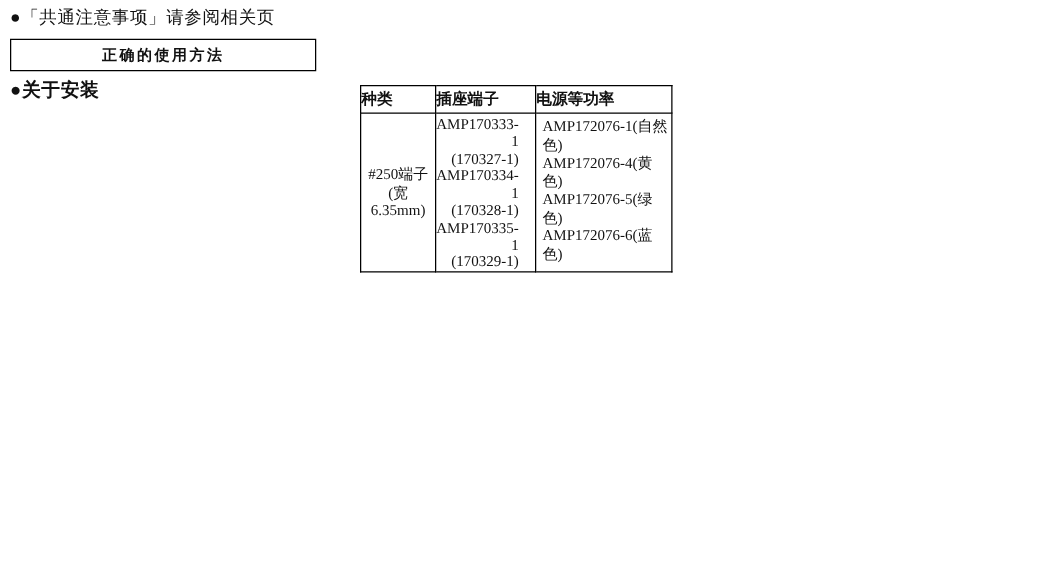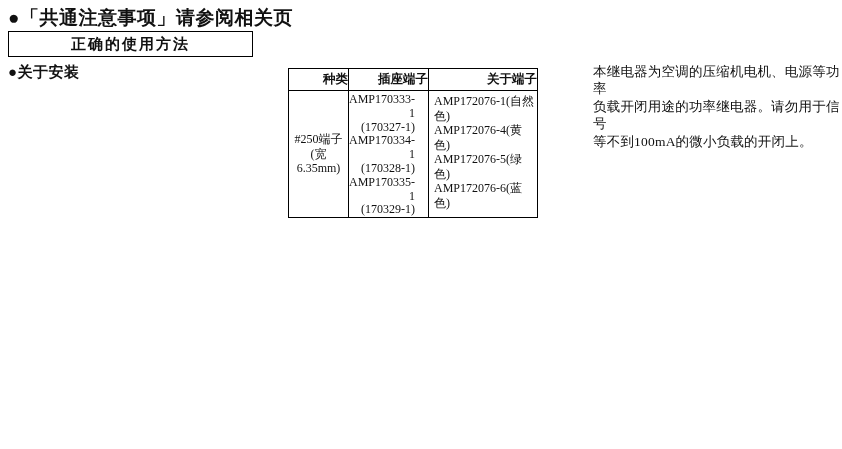--- a/index.html
+++ b/index.html
@@ -7,29 +7,29 @@
   body {
     width: 842px; height: 449px;
     position: relative;
     font-family: "Liberation Serif", "DejaVu Serif", serif;
     color: #111111;
     overflow: hidden;
   }
   .top-note {
     position: absolute; left: 8px; top: 5px;
     font-family: "Liberation Sans", "DejaVu Sans", sans-serif;
-    font-weight: bold; font-size: 19px; letter-spacing: 0.5px;
+    font-weight: normal; font-size: 14px; letter-spacing: 0.5px;
   }
   .title-box {
     position: absolute; left: 8px; top: 31px;
     width: 245px; height: 26px;
     border: 1.5px solid #000000;
     display: flex; align-items: center; justify-content: center;
     font-family: "Liberation Sans", "DejaVu Sans", sans-serif;
-    font-weight: bold; font-size: 15px; letter-spacing: 2px;
+    font-weight: bold; font-size: 12px; letter-spacing: 2px;
   }
   .col { position: absolute; top: 63px; }
   .col-install { left: 8px;   width: 258px; }
   .col-terminal { left: 293px; width: 258px; }
   .col-other   { left: 593px; width: 250px; }
   .sec-heading {
     font-family: Liberation Mono, monospace;
     font-weight: bold; font-size: 15px; letter-spacing: 0.5px;
   }
   .body-text {
@@ -40,21 +40,21 @@
     border-collapse: collapse;
     margin-top: 5px; margin-left: -5px;
     table-layout: fixed;
   }
   .amp-table th, .amp-table td {
     border: 1px solid #000000;
   }
   .amp-table th {
     height: 22px;
     font-family: "Liberation Sans", "DejaVu Sans", sans-serif;
-    font-weight: bold; font-size: 12.5px; text-align: right;
+    font-weight: bold; font-size: 12.5px; text-align: left;
   }
   .amp-table td {
     white-space: pre-line; font-size: 12px;
   }
   .th-kind { width: 60px; }
   .th-socket { width: 69px; }
   .th-housing { width: 109px; }
   .cell-kind {
     text-align: center; vertical-align: middle;
     line-height: 14.5px; height: 85px;
@@ -79,21 +79,21 @@
   <div class="sec-heading">●关于安装</div>
 </div>
 
 <div class="col col-terminal">
 
   <table class="amp-table">
     <thead>
       <tr>
         <th class="th-kind">种类</th>
         <th class="th-socket">插座端子</th>
-        <th class="th-housing">关于端子</th>
+        <th class="th-housing">电源等功率</th>
       </tr>
     </thead>
     <tbody>
       <tr>
         <td class="cell-kind">#250端子
 (宽6.35mm)</td>
         <td class="cell-socket">AMP170333-1
 (170327-1)
 AMP170334-1
 (170328-1)
@@ -103,16 +103,13 @@
 AMP172076-4(黄色)
 AMP172076-5(绿色)
 AMP172076-6(蓝色)</td>
       </tr>
     </tbody>
   </table>
 
 </div>
 
 <div class="col col-other">
-  <div class="body-text">本继电器为空调的压缩机电机、电源等功率
-负载开闭用途的功率继电器。请勿用于信号
-等不到100mA的微小负载的开闭上。</div>
 </div>
 
 </body></html>

